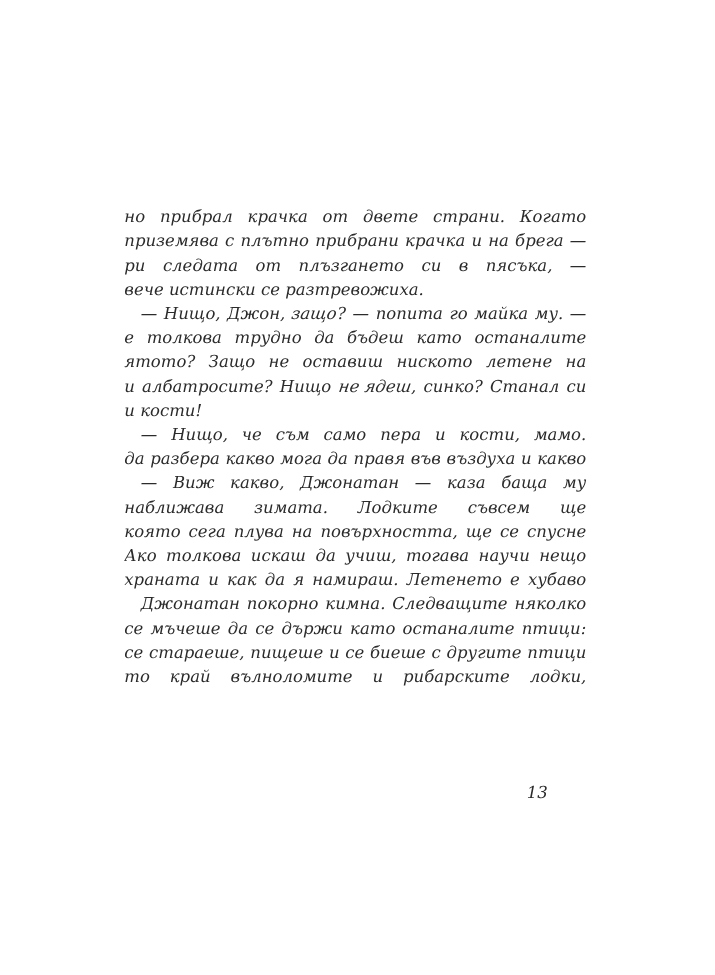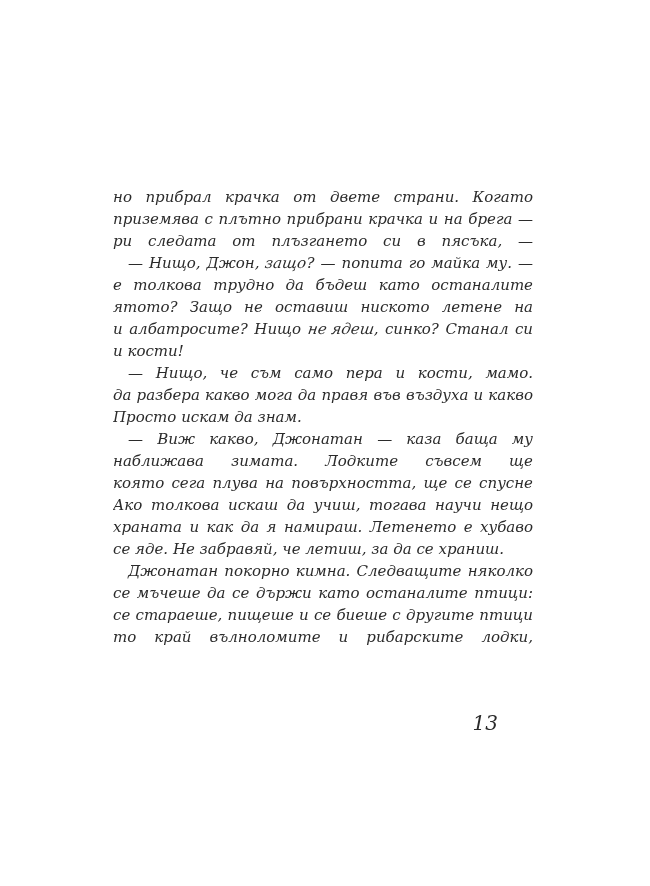--- a/index.html
+++ b/index.html
@@ -43,45 +43,44 @@
     transform: skewX(-8deg);
   }
   .folio {
     position: absolute;
     top: 711px;
     left: 113px;
     width: 385px;
     text-align: right;
     font-family: "DejaVu Serif", serif;
     font-style: italic;
-    font-size: 20px;
+    font-size: 15px;
     color: #2b2b2b;
   }
 </style>
 </head>
 <body>
 
 <div class="page">
   <div class="text-block" id="text-block">
       <div class="line"><span>но прибрал крачка от двете страни. Когато започна да се</span></div>
       <div class="line"><span>приземява с плътно прибрани крачка и на брега — за да изме-</span></div>
       <div class="line"><span>ри следата от плъзгането си в пясъка, — родителите му</span></div>
+      <div class="line last"><span>вече истински се разтревожиха.</span></div>
       <div class="line indent"><span>— Нищо, Джон, </span><span class="em">защо</span><span>? — попита го майка му. — Защо ти</span></div>
       <div class="line"><span>е толкова трудно да бъдеш като останалите птици от</span></div>
       <div class="line"><span>ятото? Защо не оставиш ниското летене на пеликаните</span></div>
       <div class="line"><span>и албатросите? Нищо </span><span class="em">не ядеш</span><span>, синко? Станал си само пера</span></div>
       <div class="line last"><span>и кости!</span></div>
       <div class="line indent"><span>— Нищо, че съм само пера и кости, мамо. Просто искам</span></div>
       <div class="line"><span>да разбера какво мога да правя във въздуха и какво не мога.</span></div>
-      <div class="line last"><span>Просто искам да знам.</span></div>
       <div class="line indent"><span>— Виж какво, Джонатан — каза баща му доброжелателно, —</span></div>
       <div class="line"><span>наближава зимата. Лодките съвсем ще намалеят, а рибата,</span></div>
       <div class="line"><span>която сега плува на повърхността, ще се спусне надълбоко.</span></div>
       <div class="line"><span>Ако толкова искаш да учиш, тогава научи нещо повече за</span></div>
       <div class="line"><span>храната и как да я намираш. Летенето е хубаво нещо, но не</span></div>
-      <div class="line last"><span>се яде. Не забравяй, че летиш, за да се храниш.</span></div>
       <div class="line indent"><span>Джонатан покорно кимна. Следващите няколко дни той</span></div>
       <div class="line"><span>се мъчеше да се държи като останалите птици: наистина</span></div>
       <div class="line"><span>се стараеше, пищеше и се биеше с другите птици от ято-</span></div>
       <div class="line"><span>то край вълноломите и рибарските лодки, гмуркаше се за</span></div>
     </div>
   <div class="folio">13</div>
 </div>
 
 </body></html>

